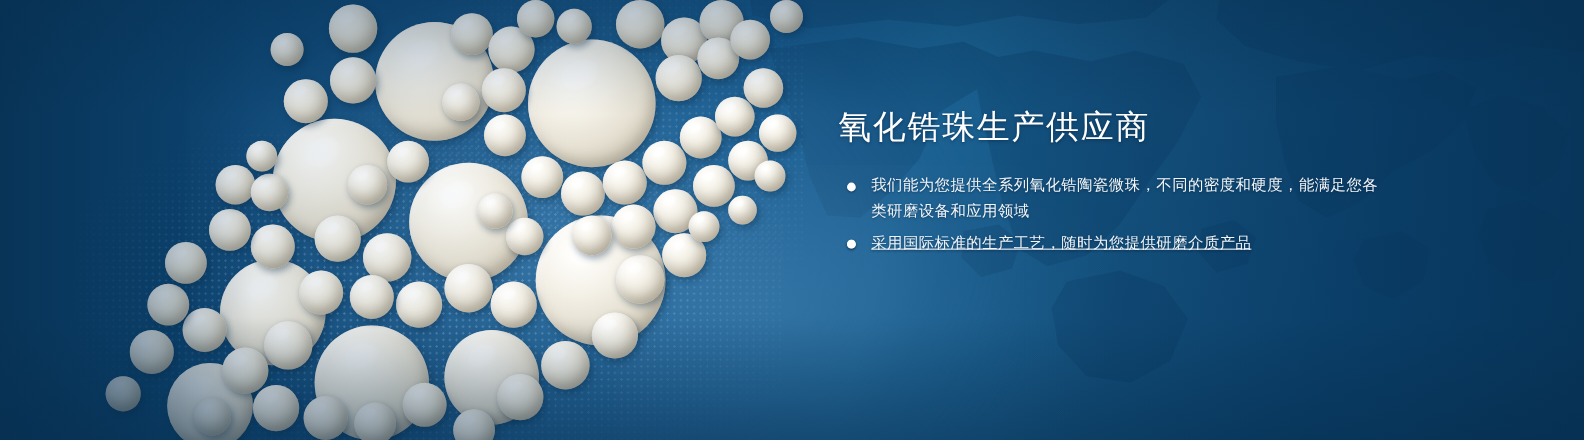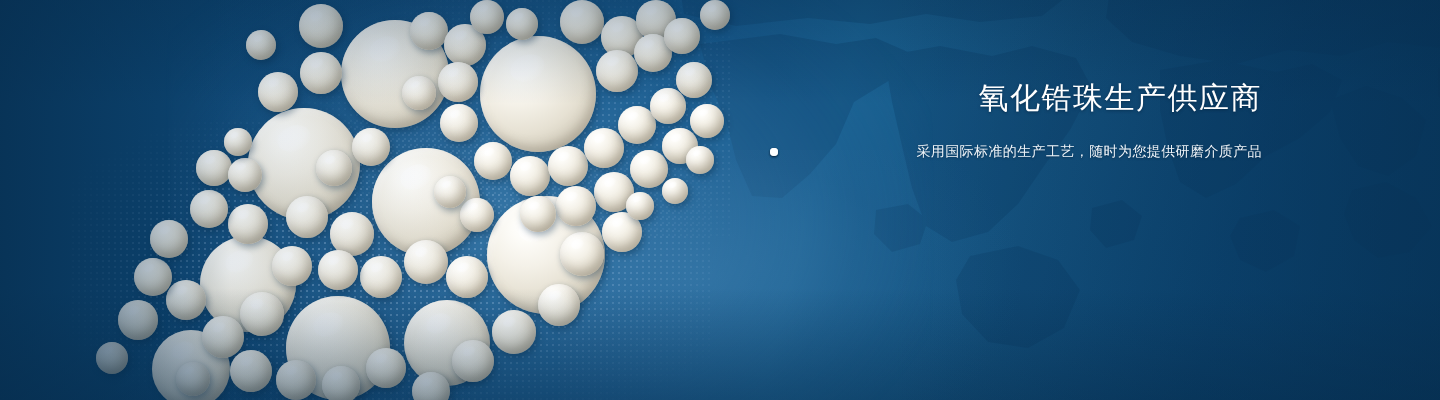--- a/index.html
+++ b/index.html
@@ -149,23 +149,22 @@
         #ded6c4 62%,
         #c6bda9 82%,
         #ab a2 8f 96%,
         #9e9583 100%);
   }
 
   
   .copy {
     position: absolute;
     left: 762px;
-    top: 78px;
+    top: 96px;
     width: 500px;
-    text-align: right;
   }
   .headline {
     color: #ffffff;
     font-size: 30px;
     line-height: 40px;
     letter-spacing: 1.5px;
     font-weight: 400;
     margin: 0 0 22px 0;
     text-shadow: 0 1px 3px rgba(4,30,54,0.55);
     white-space: nowrap;
@@ -178,21 +177,21 @@
   .bullet {
     position: relative;
     padding-left: 30px;
     color: #f2f6fa;
     font-size: 14px;
     line-height: 23px;
     letter-spacing: 0.4px;
     margin-bottom: 6px;
     text-shadow: 0 1px 2px rgba(4,30,54,0.5);
   }
-  .bullet:last-child { margin-bottom: 0; }
+  .bullet:last-child { margin-bottom: 0; text-decoration: underline; }
   .dot {
     position: absolute;
     left: 8px;
     top: 8px;
     width: 8px;
     height: 8px;
     border-radius: 50%;
     background: #ffffff;
     box-shadow: 0 1px 2px rgba(4,30,54,0.45);
   }
@@ -310,20 +309,21 @@
     <div class="bead" style="left:224px;top:128px;width:28px;height:28px;"></div>
   </div>
 
   <div class="bg-vignette"></div>
 
   <div class="copy">
     <h1 class="headline">氧化锆珠生产供应商</h1>
     <ul class="bullets">
       <li class="bullet">
         <span class="dot"></span>
+        <span>我们能为您提供全系列氧化锆陶瓷微珠，不同的密度和硬度，能满足您各类研磨设备和应用领域</span>
       </li>
       <li class="bullet">
         <span class="dot"></span>
       </li>
       <li class="bullet">
         <span class="dot"></span>
         <span>采用国际标准的生产工艺，随时为您提供研磨介质产品</span>
       </li>
     </ul>
   </div>

